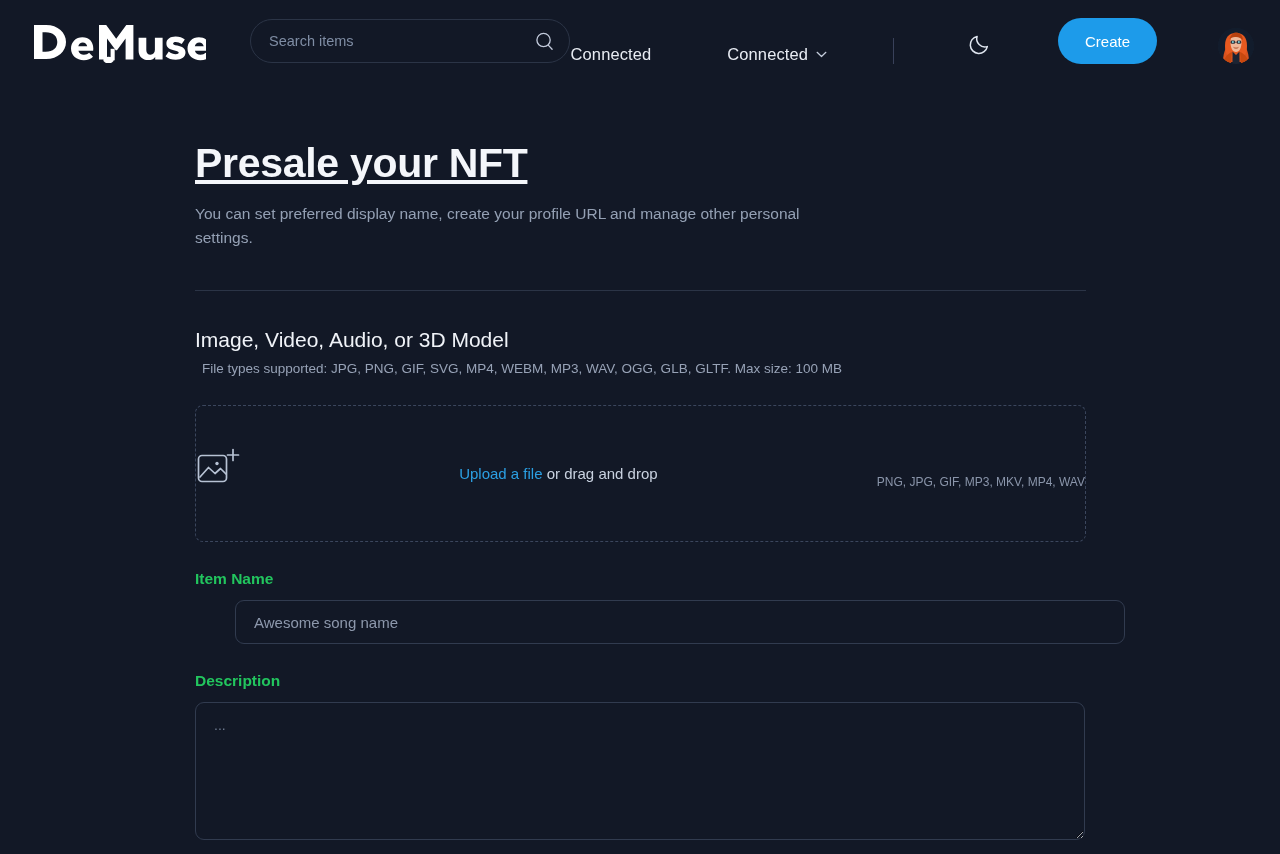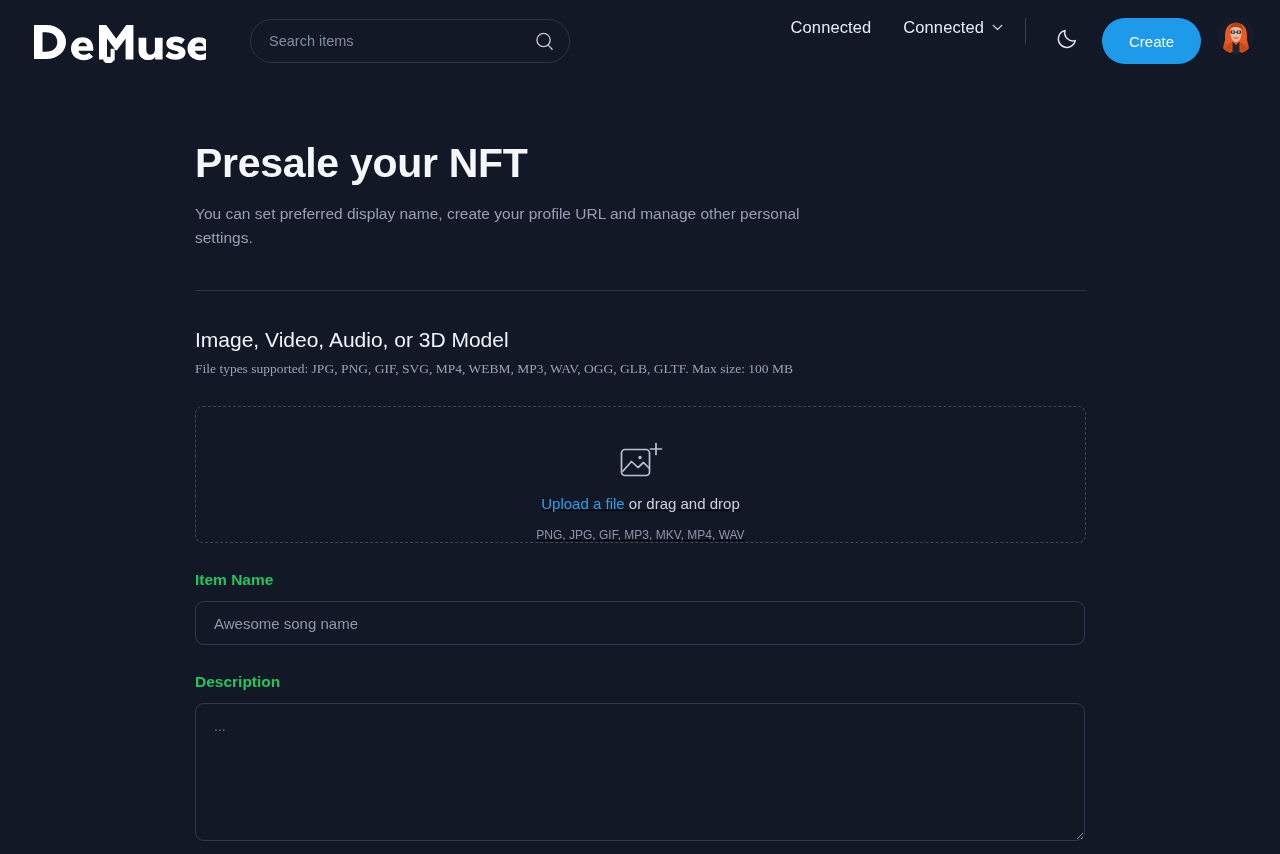--- a/index.html
+++ b/index.html
@@ -59,22 +59,23 @@
     position: absolute;
     right: 16px; top: 50%;
     transform: translateY(-50%);
     width: 19px; height: 19px;
     pointer-events: none;
   }
 
   .header-right {
     margin-left: auto;
     display: flex;
-    align-items: flex-start;
+    align-items: flex-end;
     height: 46px;
+    gap: 44px;
   }
 
   .nav-link {
     color: #e8ecf3;
     font-size: 16.5px;
     letter-spacing: .1px;
     text-decoration: none;
     cursor: pointer;
     white-space: nowrap;
   }
@@ -136,20 +137,21 @@
     padding-left: 1px;
   }
 
   .page-title {
     margin: 58px 0 0 0;
     font-size: 41px;
     font-weight: bold;
     color: #f4f6fa;
     letter-spacing: -0.3px;
     line-height: 1.15;
+    text-decoration: underline;
   }
   .page-sub {
     margin: 15px 0 0 0;
     font-size: 15.5px;
     line-height: 24px;
     color: #94a0b4;
     max-width: 640px;
   }
 
   .hr {
@@ -158,38 +160,36 @@
     margin: 40px 0 0 0;
   }
 
   .section-title {
     margin: 37px 0 0 0;
     font-size: 21px;
     font-weight: normal;
     color: #f0f3f8;
   }
   .section-sub {
-    margin: 9px 0 0 0;
+    margin: 9px 0 0 7px;
     font-size: 13.5px;
     color: #97a2b6;
-    font-family: Liberation Serif, serif;
   }
 
   
   .dropzone {
     margin-top: 29px;
     height: 137px;
     border: 1px dashed #3b465d;
     border-radius: 8px;
     display: flex;
-    flex-direction: column;
+    flex-direction: row;
     align-items: center;
-    justify-content: flex-end;
-    cursor: pointer;
-    text-decoration: underline;
+    justify-content: space-between;
+    cursor: pointer;
   }
   .dz-icon { width: 44px; height: 40px; margin-bottom: 14px; }
   .dz-line1 { font-size: 15px; color: #c9d2e0; }
   .dz-link { color: #2b9fe3; cursor: pointer; }
   .dz-line2 { margin-top: 16px; font-size: 12px; color: #8a95aa; }
 
   
   .field-label {
     margin: 28px 0 0 0;
     font-size: 15.5px;
@@ -201,20 +201,21 @@
     margin-top: 12px;
     width: 890px; height: 44px;
     background: transparent;
     border: 1px solid #313b4f;
     border-radius: 9px;
     color: #e7ebf2;
     font-family: "Liberation Sans", sans-serif;
     font-size: 15px;
     padding: 0 18px;
     outline: none;
+    margin-left: 40px;
   }
   .text-input::placeholder { color: #8d98ac; }
 
   .textarea {
     display: block;
     margin-top: 12px;
     width: 890px; height: 138px;
     background: transparent;
     border: 1px solid #313b4f;
     border-radius: 9px;

